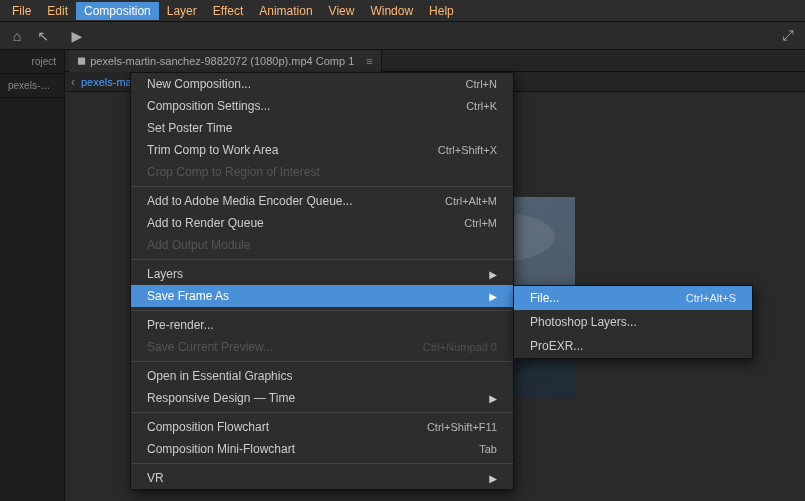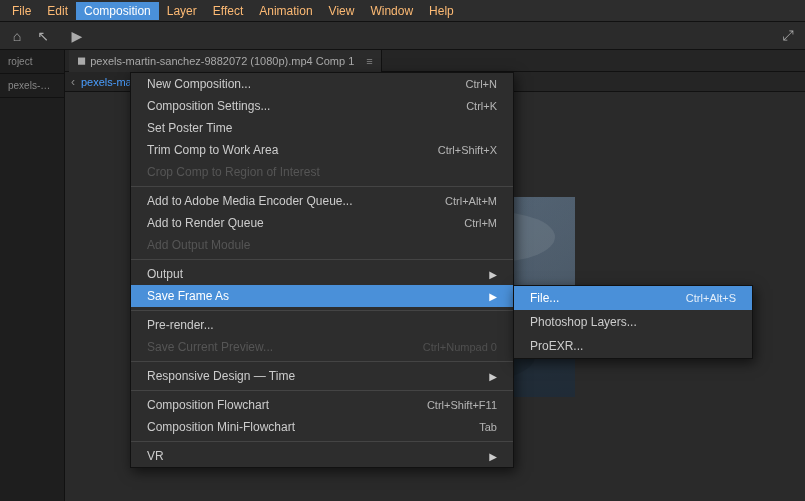--- a/index.html
+++ b/index.html
@@ -67,20 +67,21 @@
     .left-panel {
       width: 65px;
       background: #1e1e1e;
       border-right: 1px solid #111;
       display: flex;
       flex-direction: column;
     }
     .left-panel-section {
       padding: 4px;
       border-bottom: 1px solid #111;
+      text-align: right;
     }
     .panel-item {
       font-size: 10px;
       color: #888;
       padding: 2px 4px;
       white-space: nowrap;
       overflow: hidden;
       text-overflow: ellipsis;
     }
 
@@ -340,21 +341,21 @@
         <span class="shortcut">Ctrl+M</span>
       </div>
 
       <div class="dropdown-item disabled">
         <span>Add Output Module</span>
       </div>
 
       <div class="menu-separator"></div>
 
       <div class="dropdown-item">
-        <span>Output</span>
+        <span>Layers</span>
         <span class="arrow-right">▶</span>
       </div>
 
       <div class="dropdown-item highlighted" style="position:relative;padding-left:16px;">
         <span>Save Frame As</span>
         <span class="arrow-right">▶</span>
 
         <div class="submenu">
           <div class="submenu-item highlighted">
             <span>File...</span>
@@ -375,20 +376,23 @@
         <span>Pre-render...</span>
       </div>
 
       <div class="dropdown-item disabled">
         <span>Save Current Preview...</span>
         <span class="shortcut">Ctrl+Numpad 0</span>
       </div>
 
       <div class="menu-separator"></div>
 
+      <div class="dropdown-item">
+        <span>Open in Essential Graphics</span>
+      </div>
 
       <div class="dropdown-item">
         <span>Responsive Design — Time</span>
         <span class="arrow-right">▶</span>
       </div>
 
       <div class="menu-separator"></div>
 
       <div class="dropdown-item">
         <span>Composition Flowchart</span>

